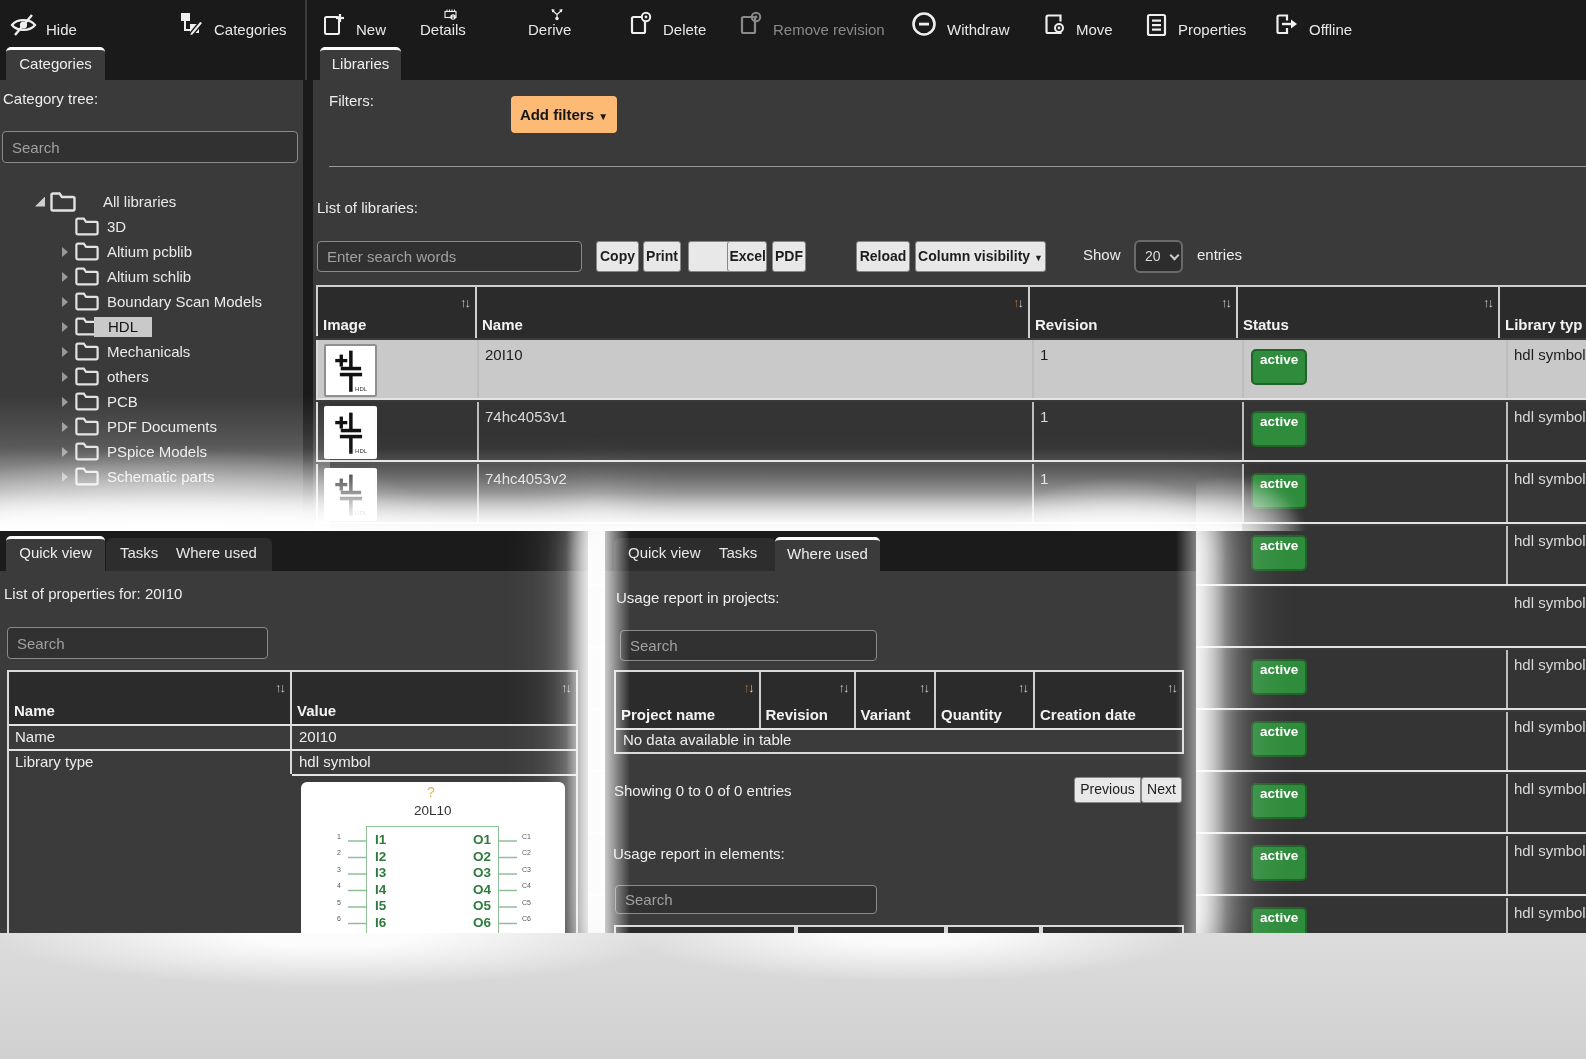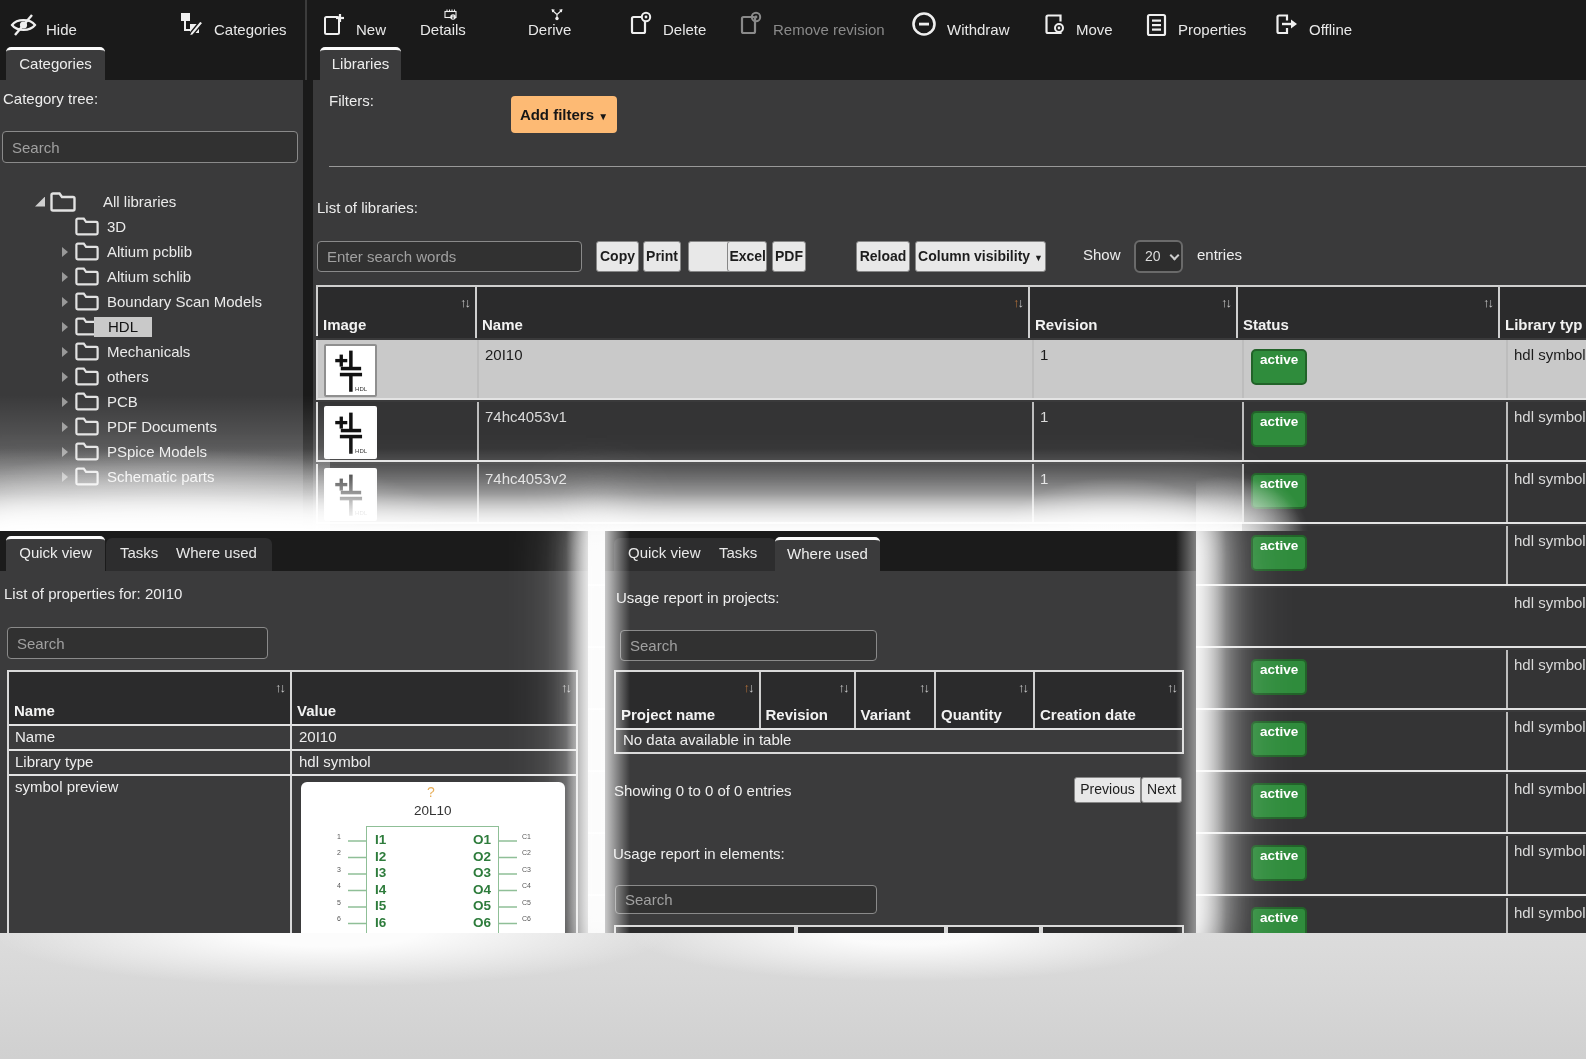--- a/index.html
+++ b/index.html
@@ -387,21 +387,20 @@
           <span class="hlab">Name</span>
         </div>
     <div class="hcell" style="left:283px;width:284px;height:52px;border-right:none;">
           <span class="sort">↑↓</span>
           <span class="hlab">Value</span>
         </div>
     <div class="abs w" style="left:0;top:52px;width:283px;height:25px;border-top:2px solid #e3e3e3;border-right:2px solid #d9d9d9;font-size:15px;padding:2px 0 0 6px;">Name</div>
     <div class="abs w" style="left:283px;top:52px;width:284px;height:25px;border-top:2px solid #e3e3e3;font-size:15px;padding:2px 0 0 7px;">20I10</div>
     <div class="abs w" style="left:0;top:77px;width:283px;height:25px;border-top:2px solid #e3e3e3;border-right:2px solid #d9d9d9;font-size:15px;padding:2px 0 0 6px;">Library type</div>
     <div class="abs w" style="left:283px;top:77px;width:284px;height:25px;border-top:2px solid #e3e3e3;font-size:15px;padding:2px 0 0 7px;">hdl symbol</div>
-    <div class="abs w" style="left:0;top:102px;width:283px;height:161px;border-top:2px solid #e3e3e3;border-right:2px solid #d9d9d9;font-size:15px;padding:2px 0 0 6px;">symbol preview</div>
     <div class="abs" style="left:283px;top:102px;width:284px;height:161px;border-top:2px solid #e3e3e3;"></div>
   </div>
   <div class="abs" style="left:301px;top:251px;width:264px;height:160px;background:#fff;border-radius:6px;overflow:hidden;">
     <div class="abs b" style="left:126px;top:2px;color:#e8b05c;font-size:14px;">?</div>
     <div class="abs" style="left:113px;top:21px;color:#333;font-size:13.5px;">20L10</div>
     <div class="abs" style="left:65px;top:44px;width:133px;height:120px;border:1.5px solid #8fbf97;"></div>
     <div class="abs" style="left:74px;top:50px;color:#2e7c3c;font-size:13.5px;font-weight:bold;line-height:16.5px;">I1<br>I2<br>I3<br>I4<br>I5<br>I6</div>
     <div class="abs" style="left:160px;top:50px;width:30px;text-align:right;color:#2e7c3c;font-size:13.5px;font-weight:bold;line-height:16.5px;">O1<br>O2<br>O3<br>O4<br>O5<br>O6</div>
     <svg class="abs" style="left:0;top:0;" width="264" height="151" viewBox="0 0 264 151">
           <g stroke="#8fbf97" stroke-width="1.5">

